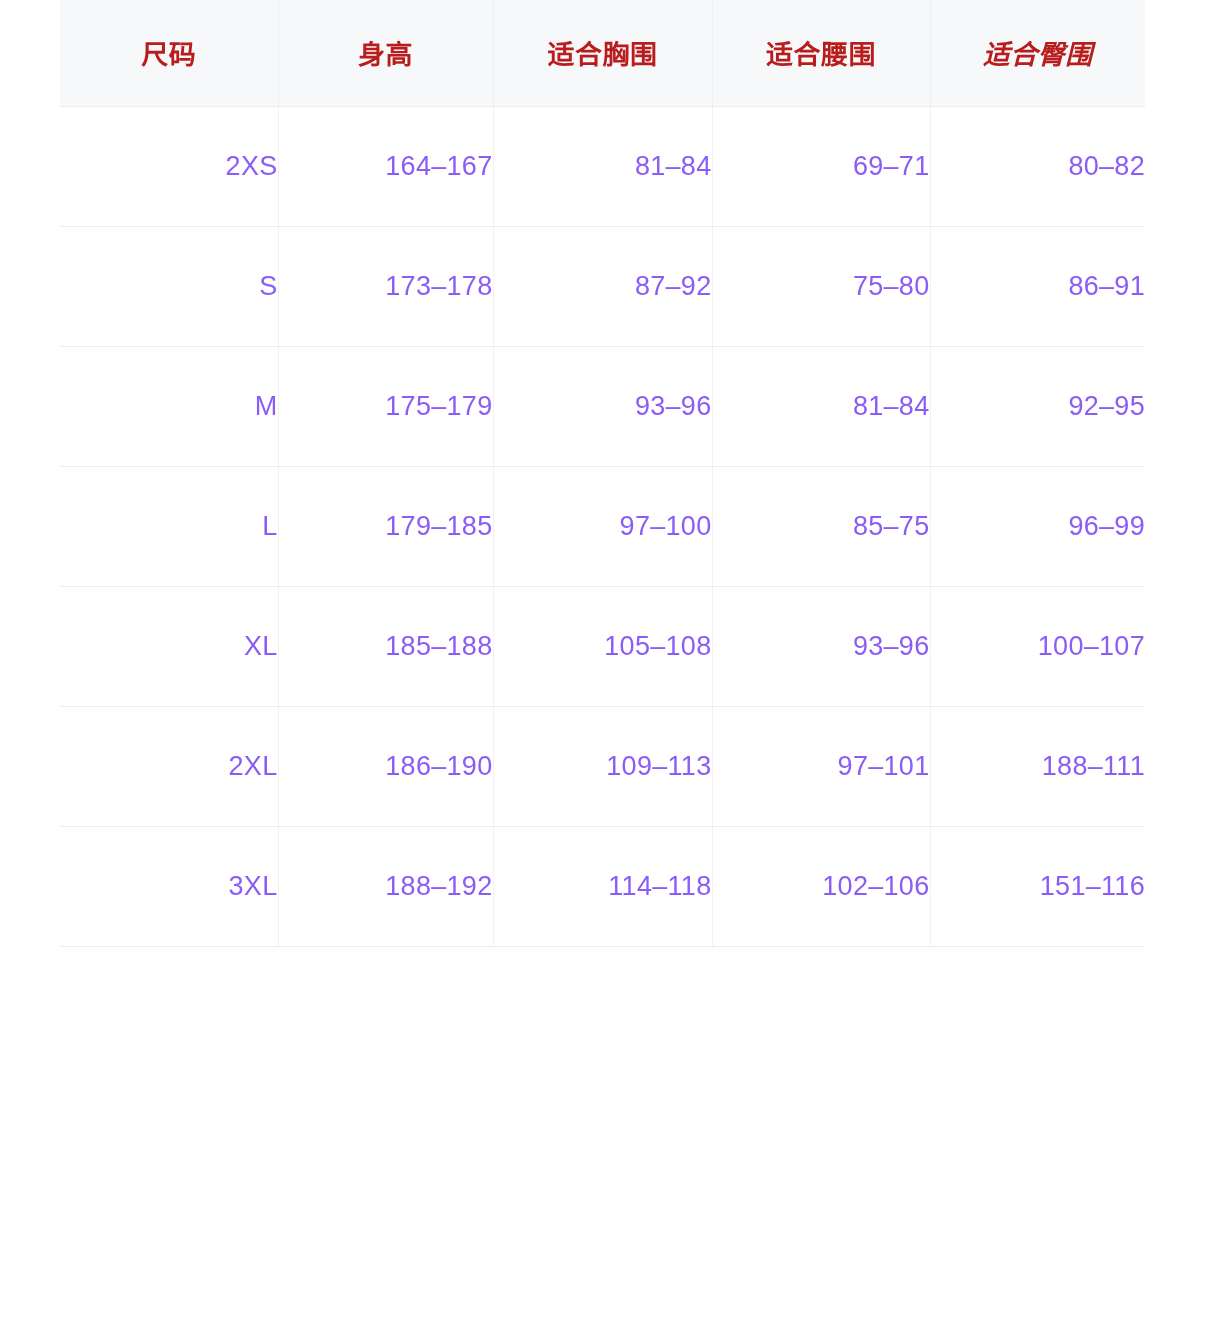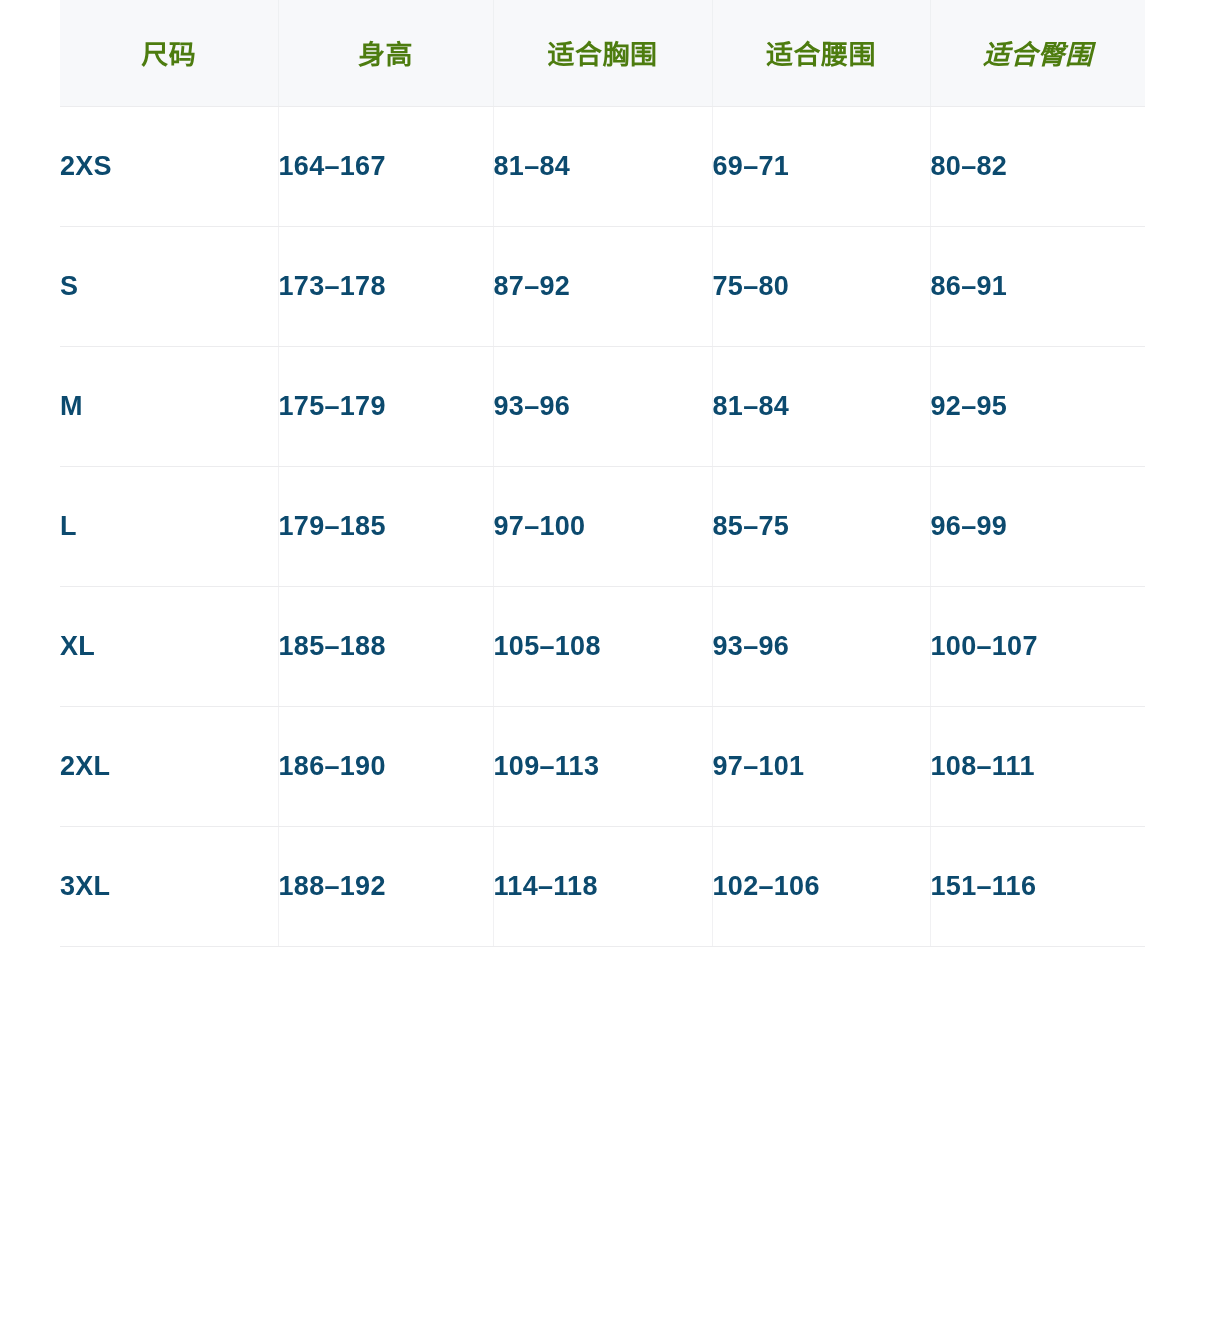--- a/index.html
+++ b/index.html
@@ -41,37 +41,37 @@
   }
 
   thead th {
     height: 106px;
     padding: 0;
     margin: 0;
     text-align: center;
     vertical-align: middle;
     font-size: 27px;
     font-weight: 700;
-    color: #4d7c0f;
+    color: #b91c1c;
     letter-spacing: 0.5px;
     border-right: 1px solid #eef0f2;
     border-bottom: 1px solid #ececee;
     box-sizing: border-box;
   }
   thead th:last-child { border-right: none; font-style: italic; }
 
   tbody td {
     height: 120px;
     padding: 0;
     margin: 0;
-    text-align: left;
+    text-align: right;
     vertical-align: middle;
     font-size: 27px;
-    font-weight: 700;
-    color: #0c4a6e;
+    font-weight: 400;
+    color: #8b5cf6;
     letter-spacing: 0.3px;
     background: #ffffff;
     border-right: 1px solid #f1f1f3;
     border-bottom: 1px solid #ececee;
     box-sizing: border-box;
   }
   tbody td:last-child { border-right: none; }
 
   tbody tr:last-child td {
     border-bottom: 1px solid #ececee;
@@ -134,21 +134,21 @@
         <td>185–188</td>
         <td>105–108</td>
         <td>93–96</td>
         <td>100–107</td>
       </tr>
       <tr>
         <td class="col-size">2XL</td>
         <td>186–190</td>
         <td>109–113</td>
         <td>97–101</td>
-        <td>108–111</td>
+        <td>188–111</td>
       </tr>
       <tr>
         <td class="col-size">3XL</td>
         <td>188–192</td>
         <td>114–118</td>
         <td>102–106</td>
         <td>151–116</td>
       </tr>
     </tbody>
   </table>

